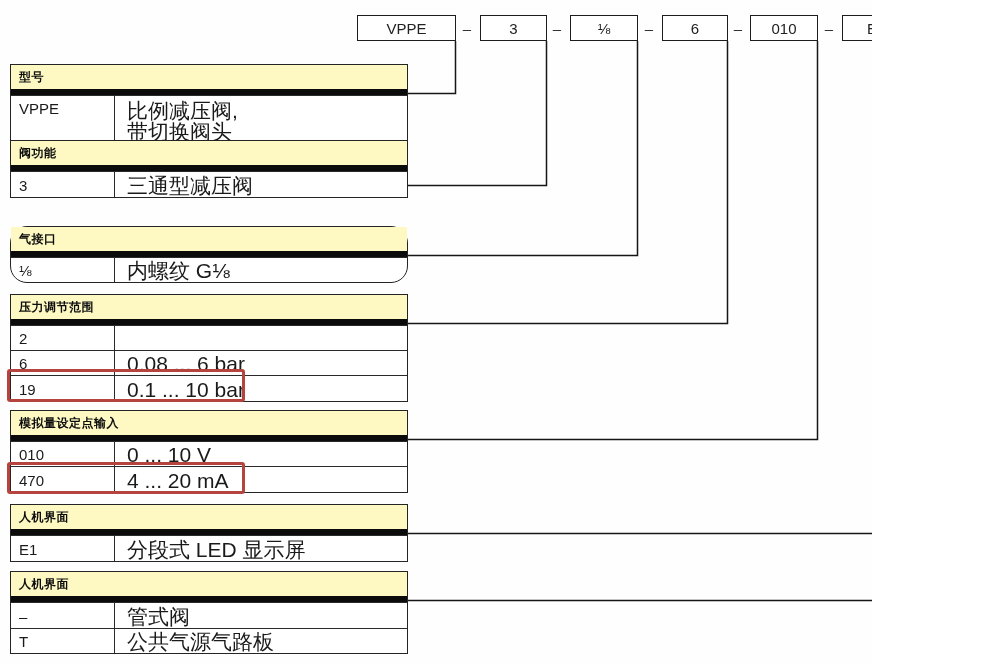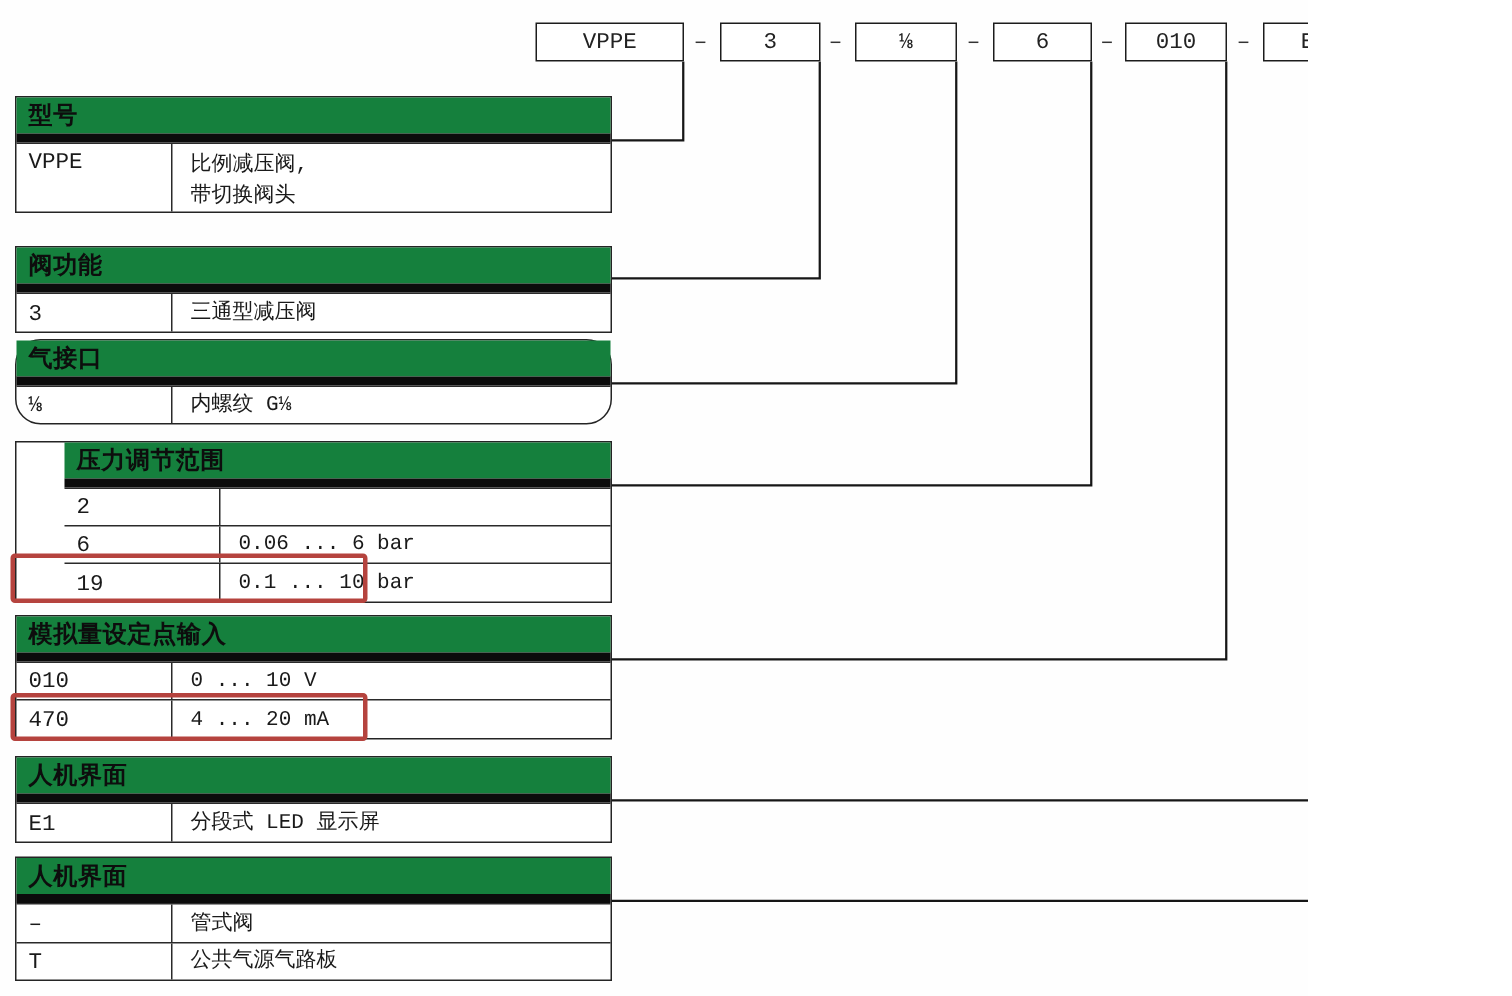--- a/index.html
+++ b/index.html
@@ -4,21 +4,20 @@
 <style>
   * { margin: 0; padding: 0; box-sizing: border-box; }
   html, body { background: #ffffff; }
   body { font-family: "Liberation Sans", "DejaVu Sans", sans-serif; color: #1a1a1a; }
   .page {
     position: relative;
     width: 872px;
     height: 664px;
     background: #fefefe;
     overflow: hidden;
-    font-family: Liberation Mono, monospace;
   }
   
   .code-box {
     position: absolute;
     top: 15px;
     height: 26px;
     border: 1.5px solid #1c1c1c;
     background: #fff;
     display: flex;
     align-items: center;
@@ -57,45 +56,45 @@
   
   .spec-table {
     position: absolute;
     left: 10px;
     width: 398px;
     border: 1px solid #242424;
     background: #fff;
   }
   .spec-head {
     height: 24px;
-    background: #15803d;
+    background: #fef9c3;
     display: flex;
     align-items: center;
     padding-left: 8px;
     font-weight: bold;
-    font-size: 16px;
+    font-size: 12px;
     color: #0d0d0d;
     letter-spacing: 0.5px;
   }
   .black-bar { height: 6px; background: #0b0b0b; }
   .spec-row { display: flex; border-top: 1px solid #2a2a2a; }
   .spec-row:first-of-type { border-top: none; }
   .cell-code {
     width: 104px;
     flex: 0 0 104px;
     border-right: 1px solid #2a2a2a;
     padding: 3px 4px 2px 8px;
     font-size: 15px;
     display: flex;
     align-items: center;
   }
   .cell-desc {
     flex: 1;
     padding: 3px 4px 2px 12px;
-    font-size: 14px;
+    font-size: 21px;
     white-space: pre-line;
     display: flex;
     align-items: center;
     line-height: 21px;
   }
   .row-h46 { height: 46px; }
   .row-h46 .cell-code, .row-h46 .cell-desc { align-items: flex-start; padding-top: 4px; }
   .row-h26 { height: 26px; }
   .row-h25 { height: 25px; }
   
@@ -166,21 +165,21 @@
       <span>型号</span>
     </div>
     <div class="black-bar"></div>
     <div class="spec-row row-h46">
       <div class="cell-code">VPPE</div>
       <div class="cell-desc">比例减压阀,
 带切换阀头</div>
     </div>
   </div>
 
-  <div class="spec-table" style="top:164px;">
+  <div class="spec-table" style="top:140px;">
     <div class="spec-head">
       <span>阀功能</span>
     </div>
     <div class="black-bar"></div>
     <div class="spec-row row-h26">
       <div class="cell-code">3</div>
       <div class="cell-desc">三通型减压阀</div>
     </div>
   </div>
 
@@ -188,31 +187,31 @@
     <div class="spec-head">
       <span>气接口</span>
     </div>
     <div class="black-bar"></div>
     <div class="spec-row row-h25">
       <div class="cell-code">⅛</div>
       <div class="cell-desc">内螺纹 G⅛</div>
     </div>
   </div>
 
-  <div class="spec-table" style="top:294px;padding-left:32px;">
+  <div class="spec-table" style="top:294px;">
     <div class="spec-head">
       <span>压力调节范围</span>
     </div>
     <div class="black-bar"></div>
     <div class="spec-row row-h25">
       <div class="cell-code">2</div>
     </div>
     <div class="spec-row row-h25">
       <div class="cell-code">6</div>
-      <div class="cell-desc">0.06 ... 6 bar</div>
+      <div class="cell-desc">0.08 ... 6 bar</div>
     </div>
     <div class="spec-row row-h26">
       <div class="cell-code">19</div>
       <div class="cell-desc">0.1 ... 10 bar</div>
     </div>
   </div>
 
   <div class="spec-table" style="top:410px;">
     <div class="spec-head">
       <span>模拟量设定点输入</span>

